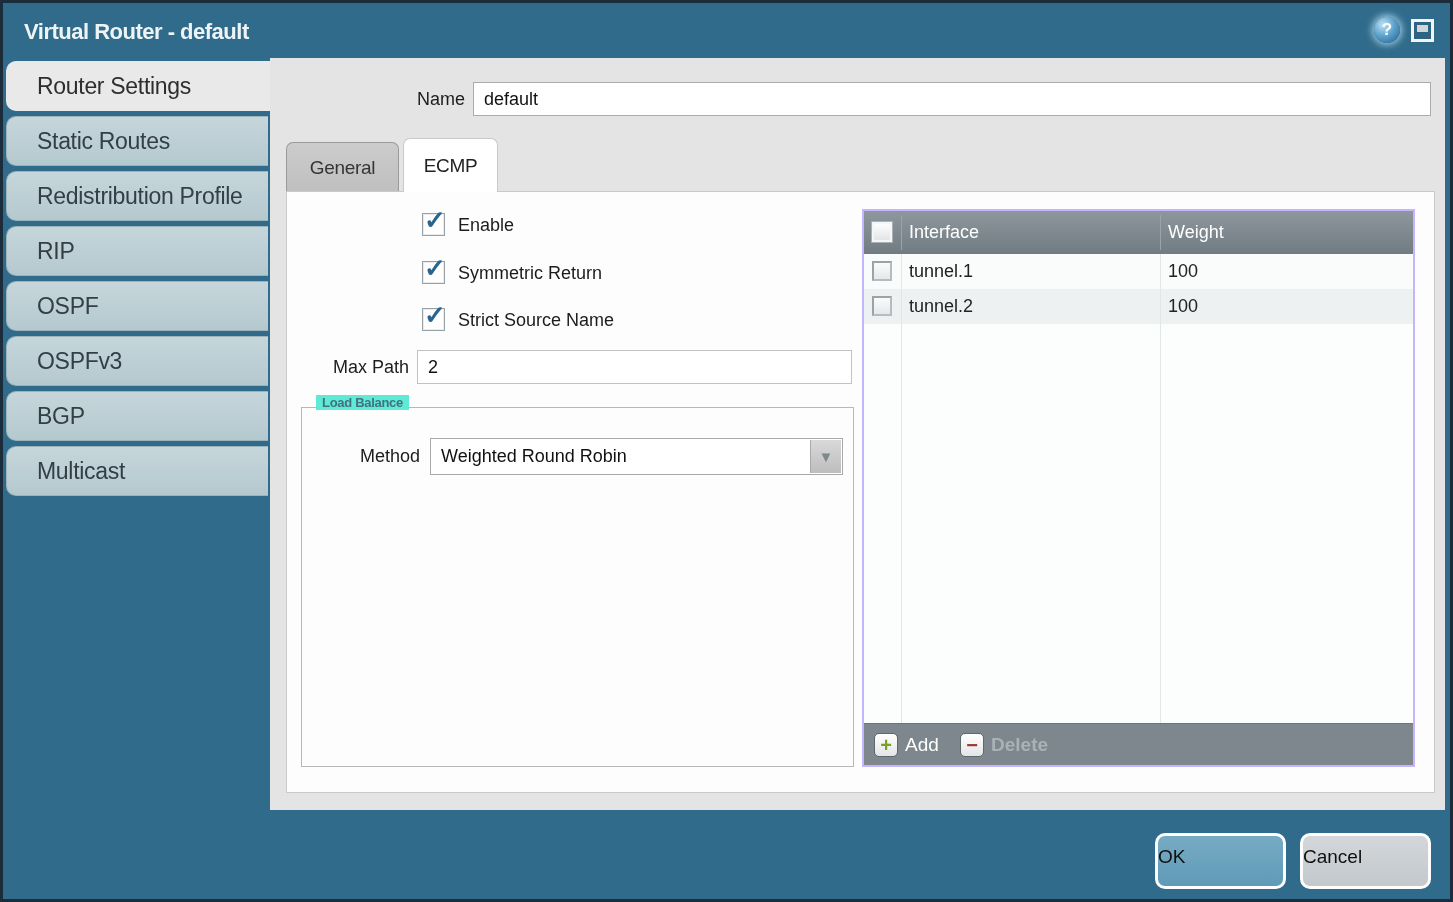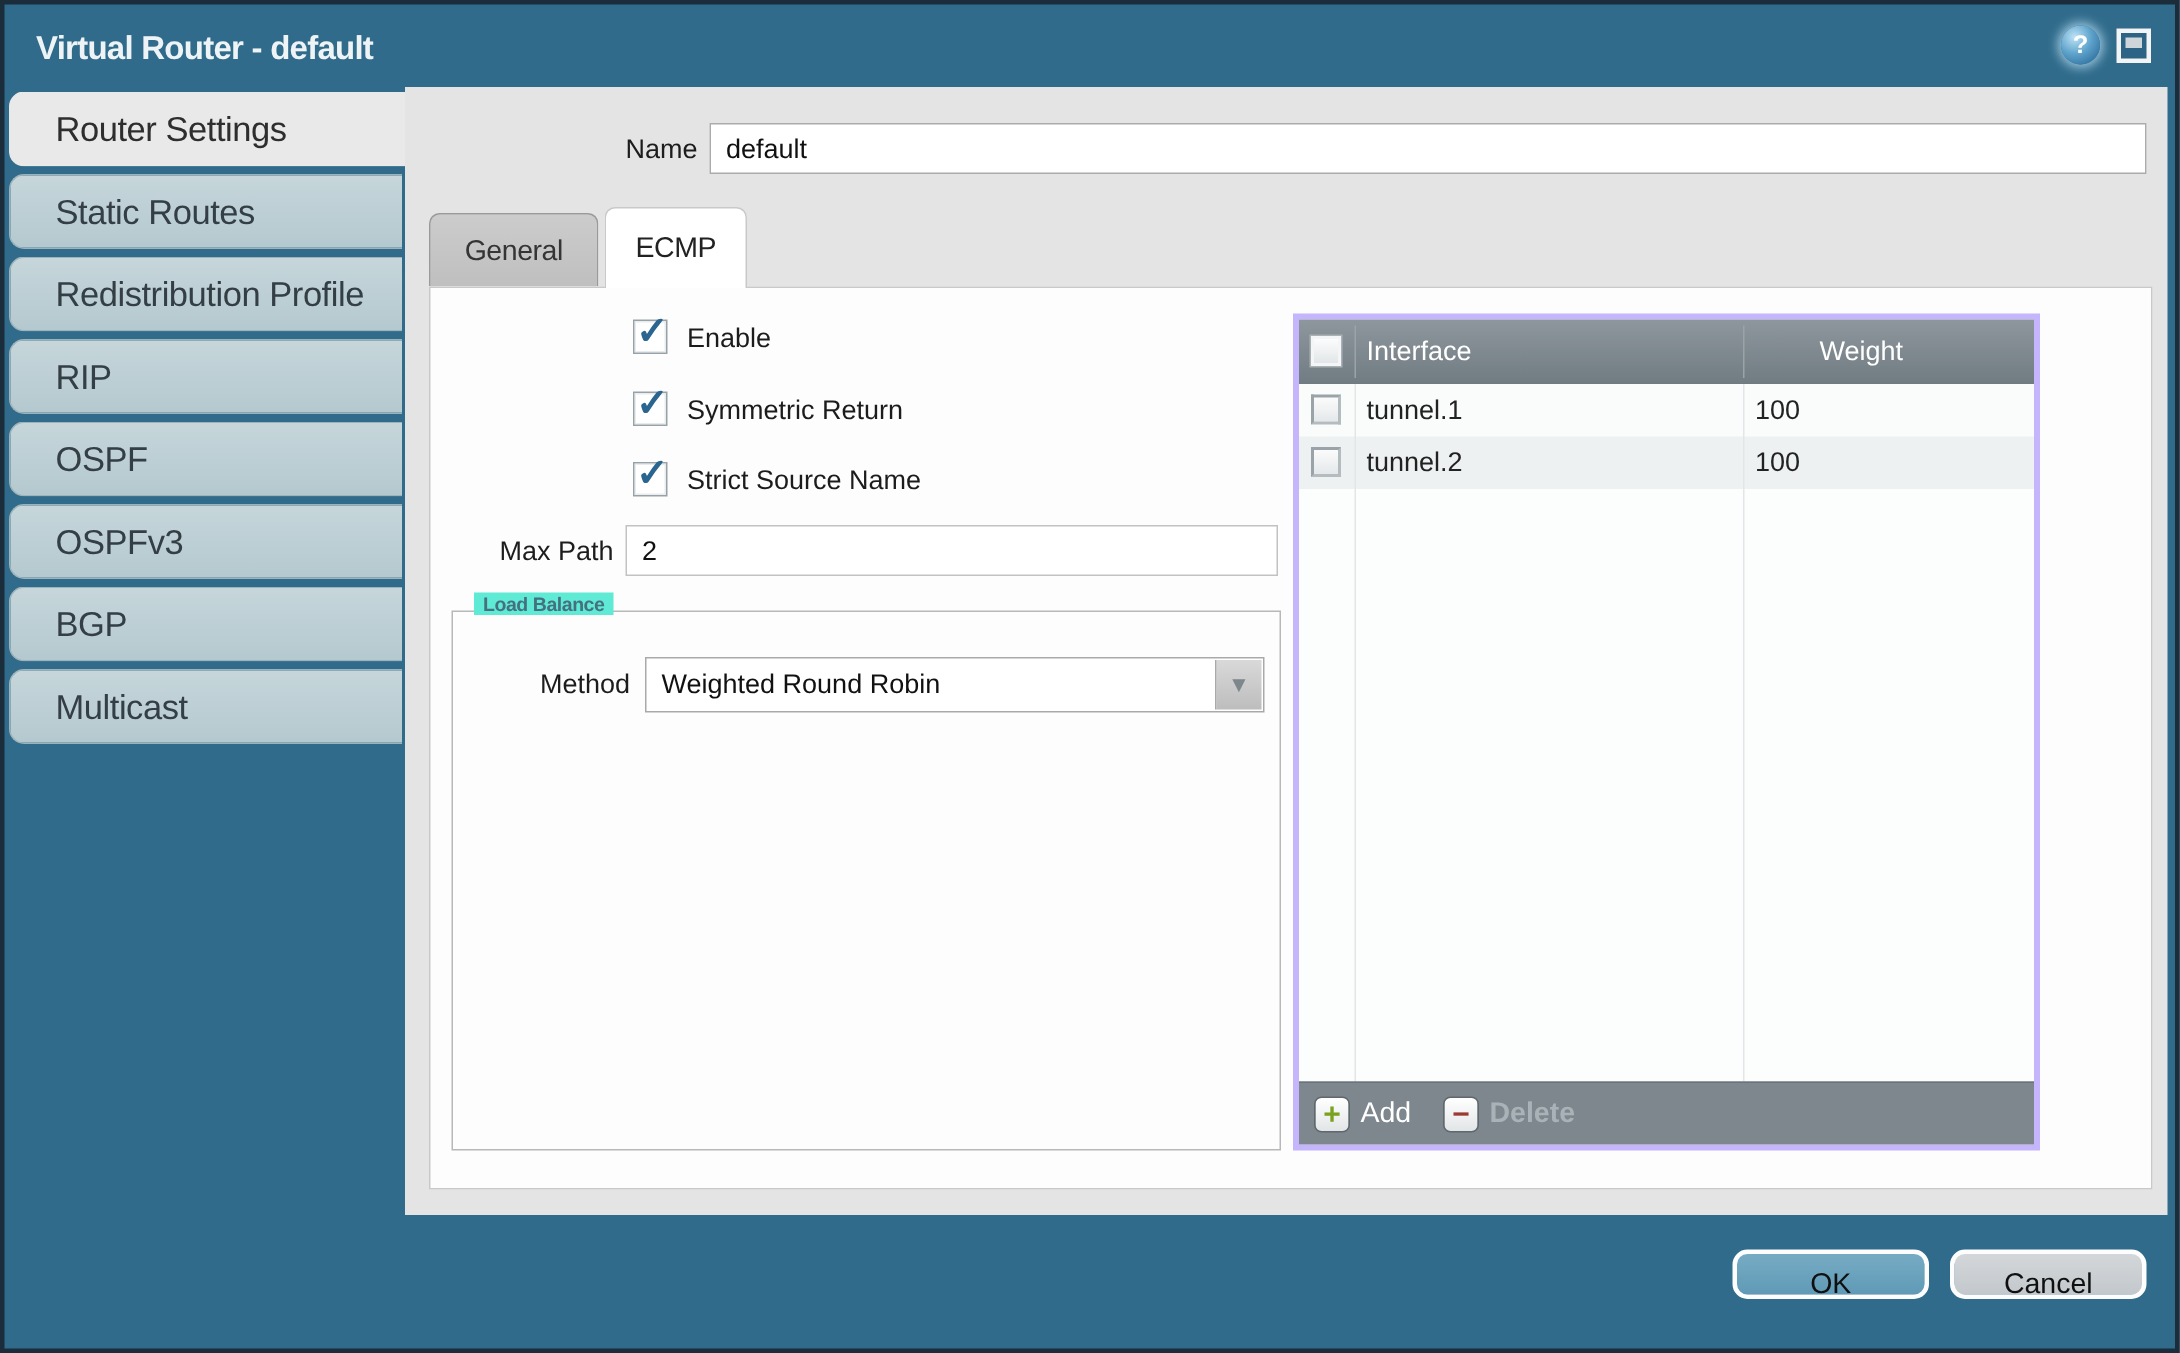--- a/index.html
+++ b/index.html
@@ -124,30 +124,30 @@
   .method-value { position:absolute; left:10px; top:0; line-height:35px; font-size:18px; color:#111; }
   .dd-button {
     position:absolute; right:1px; top:1px; width:31px; height:33px;
     background:linear-gradient(#d9d9d9,#bdbdbd); border-left:1px solid #a9a9a9;
     text-align:center; cursor:pointer;
   }
   .dd-arrow { color:#7e878c; font-size:15px; line-height:33px; }
 
   
   .iface-table {
-    position:absolute; left:575px; top:17px; width:498px; height:558px;
-    background:#fcfdfd; border:4px solid #c4b5fd;
+    position:absolute; left:575px; top:17px; width:553px; height:558px;
+    background:#fcfdfd; border:2px solid #c4b5fd;
   }
   .t-header {
     position:absolute; left:0; right:0; top:0; height:43px;
     background:linear-gradient(#8d979d,#717c82); color:#fff;
   }
   .t-header .hdr-cell { position:absolute; top:0; line-height:43px; font-size:18px; }
   .hdr-interface { left:45px; }
-  .hdr-weight { left:304px;margin-left:43px; }
+  .hdr-weight { left:304px; }
   .hdr-sep { position:absolute; top:4px; bottom:4px; width:1px; background:#9aa3a8; }
   .hdr-sep.s1 { left:37px; } .hdr-sep.s2 { left:296px; }
   .hdr-checkbox {
     position:absolute; left:7px; top:10px; width:22px; height:22px;
     background:linear-gradient(#ffffff,#dfe3e5); border:1px solid #aab2b6;
     box-shadow:inset 0 0 0 2px #f3f5f6; cursor:pointer;
   }
   .t-row { position:absolute; left:0; right:0; height:35px; cursor:pointer; }
   .t-row.row0 { top:43px;  background:#fafbfb; }
   .t-row.row1 { top:78px;  background:#eef1f2;padding-left:12px; }
@@ -176,23 +176,23 @@
   }
   .foot-icon .glyph { font-size:20px; font-weight:bold; line-height:22px; }
   .btn-add .glyph { color:#7aa21e; }
   .btn-delete .glyph { color:#9c3a31; }
   .foot-label { position:absolute; left:31px; top:0; line-height:42px; font-size:19px; }
   .btn-add .foot-label { color:#ffffff; }
   .btn-delete .foot-label { color:#a9b2b7;font-weight:bold; }
 
   
   .btn {
-    position:absolute; top:830px; width:131px; height:33px;
+    position:absolute; top:830px; width:131px; height:56px;
     border:3px solid #fdfdfd; border-radius:10px;
-    font-size:19px; color:#101010; text-align:center; line-height:42px; cursor:pointer;
+    font-size:19px; color:#101010; text-align:left; line-height:42px; cursor:pointer;
   }
   .btn-ok { left:1152px; background:linear-gradient(#77abc4,#5f9ab6); }
   .btn-cancel { left:1297px; background:linear-gradient(#d3d7da,#c3c8cc); }
 </style>
 </head>
 <body>
 
 <div class="dialog">
 
   <div class="titlebar">

